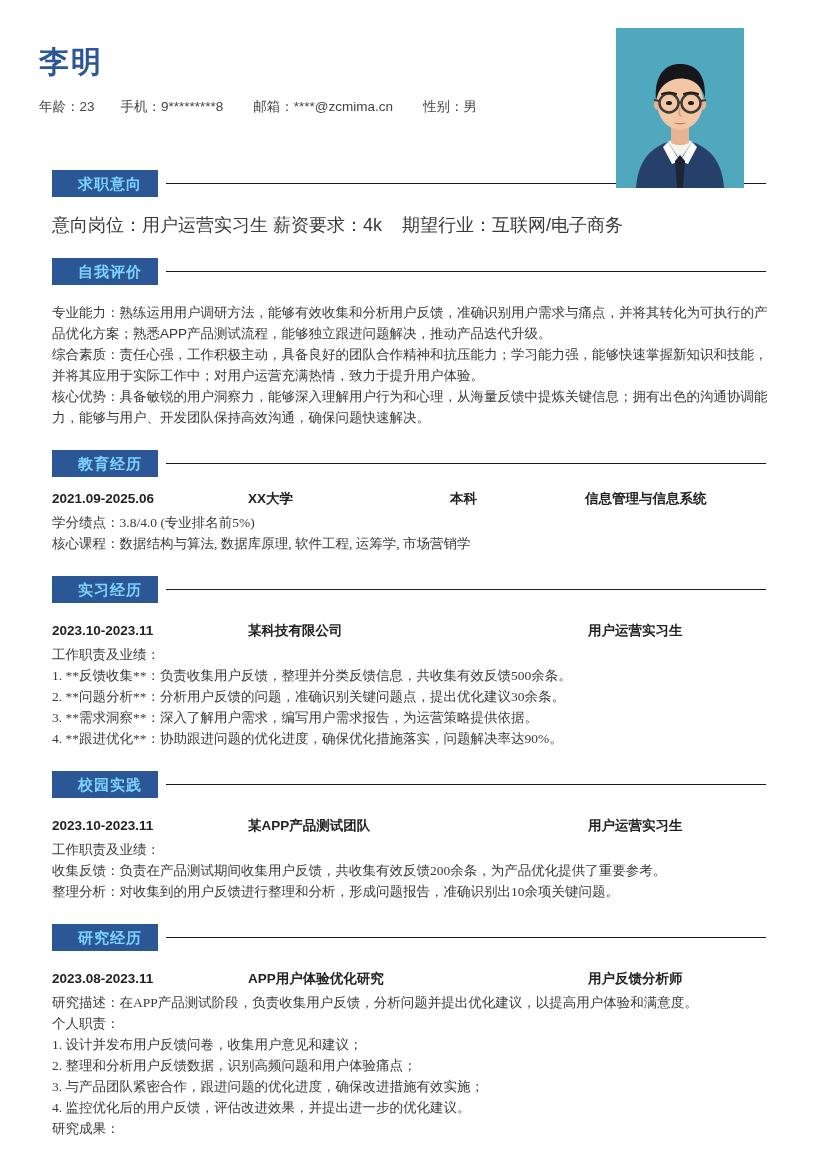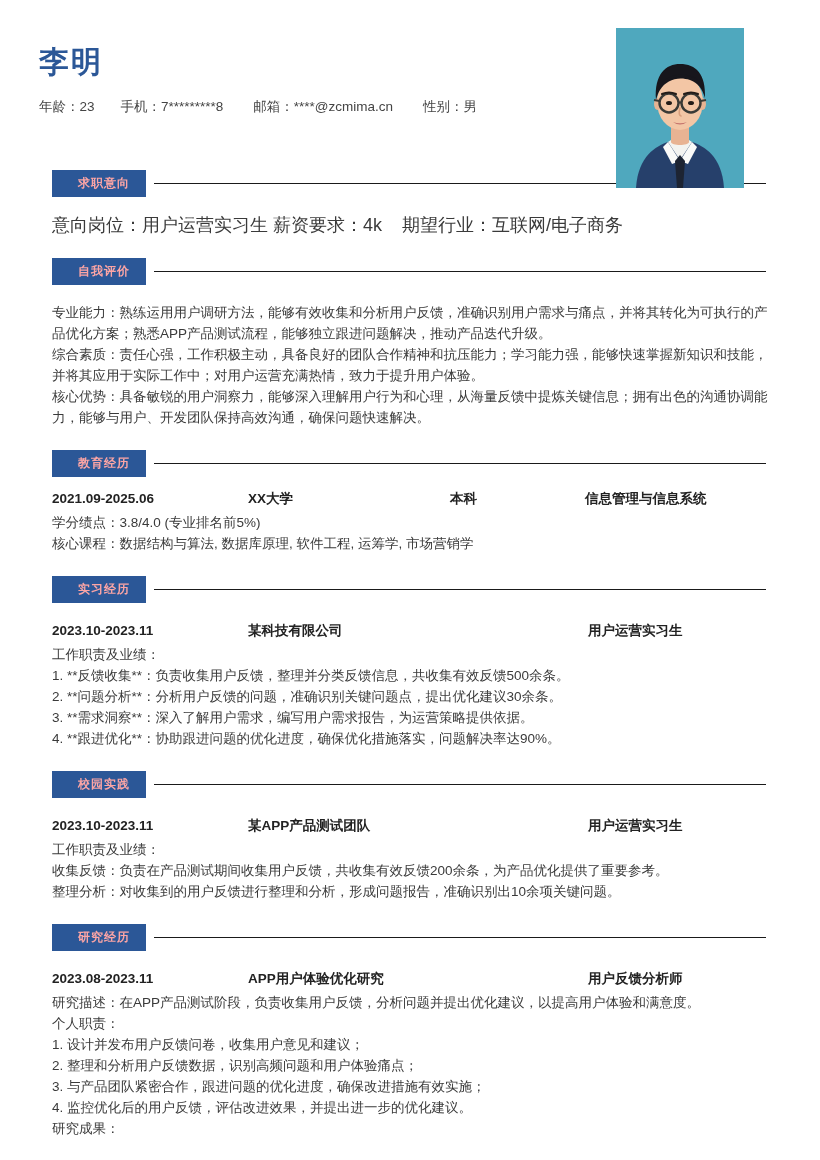--- a/index.html
+++ b/index.html
@@ -61,22 +61,22 @@
 
   
   .section-head {
     display: flex;
     align-items: center;
     margin: 0 50px 0 52px;
     height: 27px;
   }
   .section-badge {
     background: #2B5797;
-    color: #fca5a5;
-    font-size: 12px;
+    color: #7dd3fc;
+    font-size: 15px;
     font-weight: bold;
     letter-spacing: 1px;
     height: 27px;
     line-height: 27px;
     padding: 0 16px 0 26px;
     box-sizing: border-box;
     white-space: nowrap;
   }
   .section-rule {
     flex: 1;
@@ -86,21 +86,21 @@
     margin-right: 4px;
   }
 
   
   .section-body {
     margin: 0 50px 0 52px;
     font-size: 13.5px;
     line-height: 21px;
     color: #3a3a3a;
   }
-  .line { white-space: nowrap; }
+  .line { white-space: nowrap; font-family: Liberation Serif, serif; }
   .wrap-line { white-space: normal; }
 
   .sec-gap-sm { height: 11px; }
   .sec-gap-md { height: 17px; }
   .sec-gap-lg { height: 22px; }
 
   
   .meta-row {
     display: flex;
     font-size: 13.5px;
@@ -125,21 +125,21 @@
 </head>
 <body>
 
 <div class="page">
 
   <div class="header">
     <div class="name">李明</div>
     <div class="contact-row">
       <span class="contact-item"><span>年龄：</span><span>23</span></span>
       <span class="contact-gap-1"></span>
-      <span class="contact-item"><span>手机：</span><span>7*********8</span></span>
+      <span class="contact-item"><span>手机：</span><span>9*********8</span></span>
       <span class="contact-gap-2"></span>
       <span class="contact-item"><span>邮箱：</span><span>****@zcmima.cn</span></span>
       <span class="contact-gap-3"></span>
       <span class="contact-item"><span>性别：</span><span>男</span></span>
     </div>
 
     <div class="photo">
       <svg width="128" height="160" viewBox="0 0 128 160">
         <rect x="0" y="0" width="128" height="160" fill="#4FA8BE"></rect>
 

